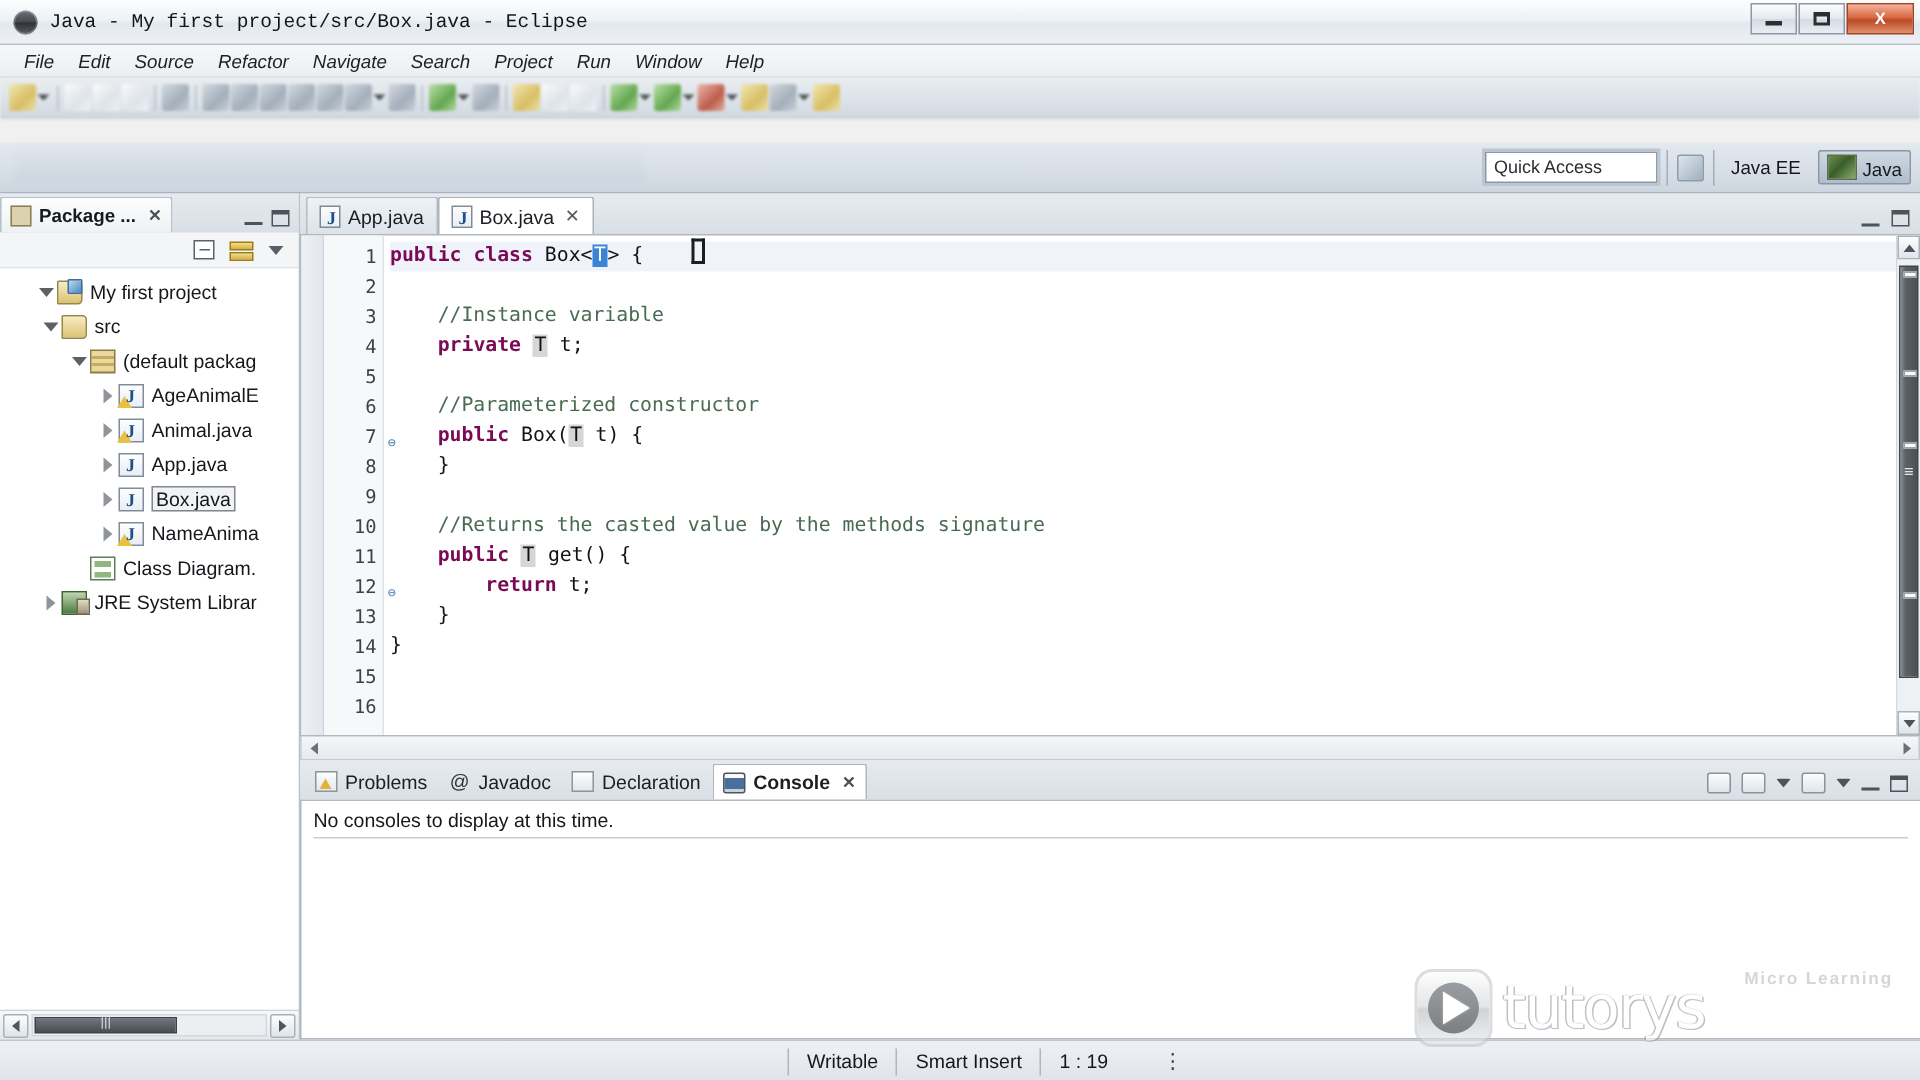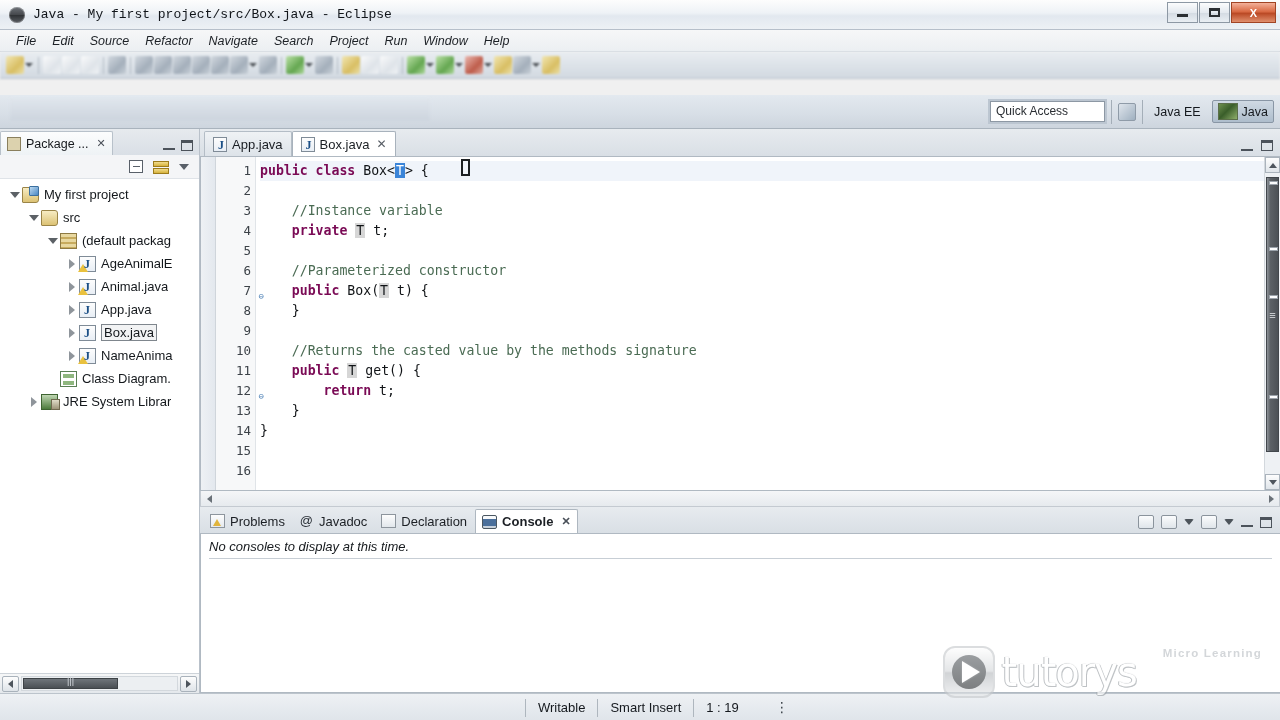--- a/index.html
+++ b/index.html
@@ -110,21 +110,21 @@
     padding: 0 5px; line-height: 19px;
     outline: 2px solid #bcc6d1; outline-offset: 0;
   }
   .cb-sep { width: 1px; height: 24px; background: #a4aeb8; }
   .persp-ico {
     width: 18px; height: 18px;
     background: linear-gradient(135deg,#dfe5ec,#9fb0c0);
     border: 1px solid #8f9ba8; border-radius: 2px;
   }
   .persp-btn {
-    display: flex; align-items: center; gap: 4px;
+    display: flex; align-items: flex-end; gap: 4px;
     font-size: 12.5px; color: #14181d; padding: 2px 5px;
     white-space: nowrap;
   }
   .persp-btn.active {
     background: linear-gradient(to bottom,#cfd9e3,#aebdcc);
     border: 1px solid #8996a5; border-radius: 2px;
   }
   .persp-img {
     width: 20px; height: 17px; flex: none;
     background: linear-gradient(135deg,#6d8f4e,#3a5e2a 45%,#8fae6c);
@@ -145,20 +145,21 @@
     background: linear-gradient(to bottom,#e6eaee,#d9dfe6);
     position: relative;
   }
   .view-tab {
     display: flex; align-items: center; gap: 5px;
     height: 24px; padding: 0 6px;
     background: linear-gradient(to bottom,#fcfdfd,#eef2f5);
     border: 1px solid #b8c1ca; border-bottom: none;
     font-size: 12.5px; color: #16191d;
     border-radius: 2px 2px 0 0;
+    font-weight: bold;
   }
   .view-tab-ico {
     width: 14px; height: 14px; flex: none;
     background:
       linear-gradient(to right, #8a929b 0 2px, transparent 2px),
       linear-gradient(to bottom,#e4d39b,#c3a martin);
     background-color: #dcd2ae;
     border: 1px solid #8a7f5d;
   }
   .vtab-close { font-size: 11px; color: #4a5059; margin-left: 3px; }
@@ -425,21 +426,21 @@
     background: linear-gradient(to bottom,#f7f9fb 0 3px,#4a6f9b 3px 10px,#c8d2dc 10px 14px);
     border: 1px solid #4a5761; border-radius: 2px;
   }
   .bv-ctrls { margin-left: auto; display: flex; align-items: center; gap: 7px; padding: 0 8px 4px 0; }
   .bvc { width: 16px; height: 14px; background: linear-gradient(to bottom,#fbfcfd,#dfe5ea); border: 1px solid #8a939c; border-radius:2px; }
   .bvc.arr { width: 0; height: 0; background: none; border: none;
              border-left: 5px solid transparent; border-right: 5px solid transparent; border-top: 6px solid #4d545b; }
   .bv-body {
     flex: 1; background: #ffffff;
     border: 1px solid #b0b9c2; border-right: none;
-    padding: 5px 8px; font-size: 13px; color: #14181c; font-style: italic;
+    padding: 5px 8px; font-size: 13px; color: #14181c;
   }
   .bv-underline { border-bottom: 1px solid #c7ced5; padding-bottom: 4px; }
 
   
   .statusbar {
     height: 28px;
     background: linear-gradient(to bottom,#eef1f4,#dfe4ea);
     border-top: 1px solid #bcc4cc;
     display: flex; align-items: center;
     font-size: 13px; color: #15191e;
@@ -586,21 +587,21 @@
     </div>
 
     <div class="pkg-toolbar">
       <span class="pt-collapse"></span>
       <span class="pt-link"></span>
       <span class="pt-menu"></span>
     </div>
 
     <div class="tree">
 
-    <div class="tree-row" style="padding-left: 8px;">
+    <div class="tree-row" style="padding-left: 24px;">
           <span class="tw open"></span>
           <span class="ticon ic-proj"></span>
           <span class="tlabel">My first project</span>
         </div>
         <div class="tree-row" style="padding-left: 27px;">
           <span class="tw open"></span>
           <span class="ticon ic-src"></span>
           <span class="tlabel">src</span>
         </div>
         <div class="tree-row" style="padding-left: 46px;">

